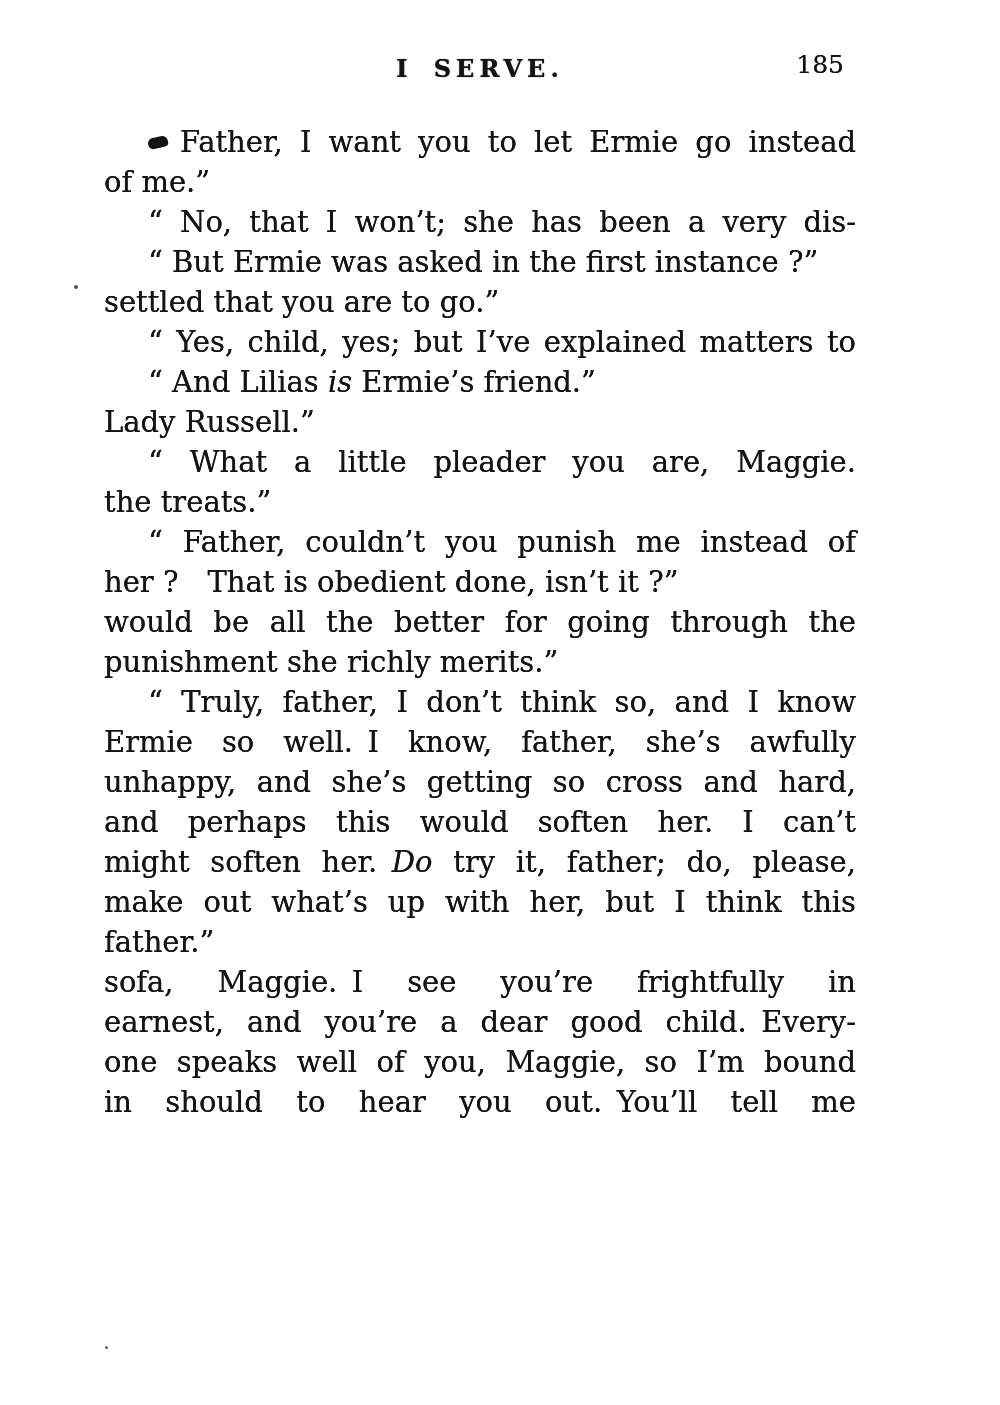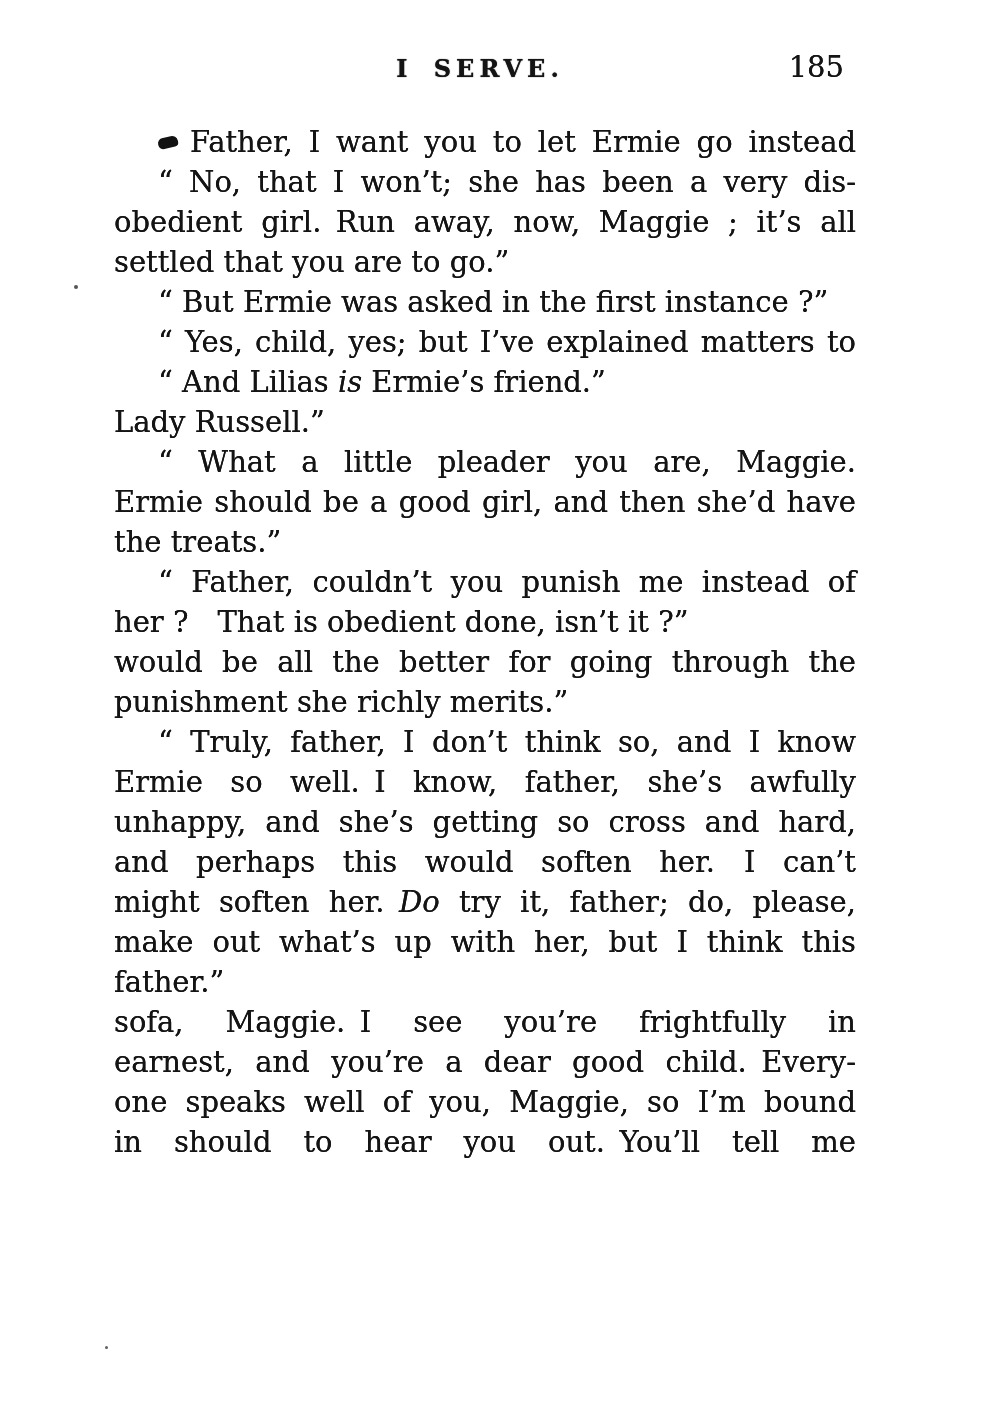--- a/index.html
+++ b/index.html
@@ -33,39 +33,38 @@
     font-size: 24px;
     font-weight: bold;
     letter-spacing: 5px;
     word-spacing: 8px;
     text-shadow: 0 0 1px #141414;
   }
   .page-number {
     position: absolute;
     right: 12px;
     top: 0;
-    font-size: 29px;
+    font-size: 25px;
     text-shadow: 0 0 0.6px #141414;
   }
   
   .text-block {
     position: absolute;
     left: 104px;
     top: 122px;
     width: 752px;
     font-size: 29px;
     line-height: 40px;
     text-shadow: 0 0 0.6px #141414;
   }
   .line {
     height: 40px;
     text-align: justify;
     text-align-last: justify;
     white-space: nowrap;
-    margin-left: 10px;
   }
   .line.last {
     text-align: left;
     text-align-last: left;
   }
   .line.indent {
     text-indent: 44px;
   }
   
   .blob {
@@ -92,29 +91,28 @@
 
 <div class="sheet">
 
   <div class="running-header">
     <div class="running-title">I SERVE.</div>
     <div class="page-number">185</div>
   </div>
 
   <div class="text-block">
       <div class="line indent"><span class="blob"></span>Father, I want you to let Ermie go instead</div>
+      <div class="line last">of me.”</div>
       <div class="line indent">“ No, that I won’t; she has been a very dis-</div>
-      <div class="line">obedient girl. Run away, now, Maggie ; it’s all</div>
+      <div class="line last indent">“ But Ermie was asked in the first instance ?”</div>
       <div class="line last">settled that you are to go.”</div>
-      <div class="line last indent">“ But Ermie was asked in the first instance ?”</div>
       <div class="line indent">“ Yes, child, yes; but I’ve explained matters to</div>
       <div class="line last indent">“ And Lilias <i>is</i> Ermie’s friend.”</div>
       <div class="line last">Lady Russell.”</div>
       <div class="line indent">“ What a little pleader you are, Maggie.</div>
-      <div class="line">Ermie should be a good girl, and then she’d have</div>
       <div class="line last">the treats.”</div>
       <div class="line indent">“ Father, couldn’t you punish me instead of</div>
       <div class="line last">her ? That is obedient done, isn’t it ?”</div>
       <div class="line">would be all the better for going through the</div>
       <div class="line last">punishment she richly merits.”</div>
       <div class="line indent">“ Truly, father, I don’t think so, and I know</div>
       <div class="line">Ermie so well. I know, father, she’s awfully</div>
       <div class="line">unhappy, and she’s getting so cross and hard,</div>
       <div class="line">and perhaps this would soften her. I can’t</div>
       <div class="line">might soften her. <i>Do</i> try it, father; do, please,</div>

